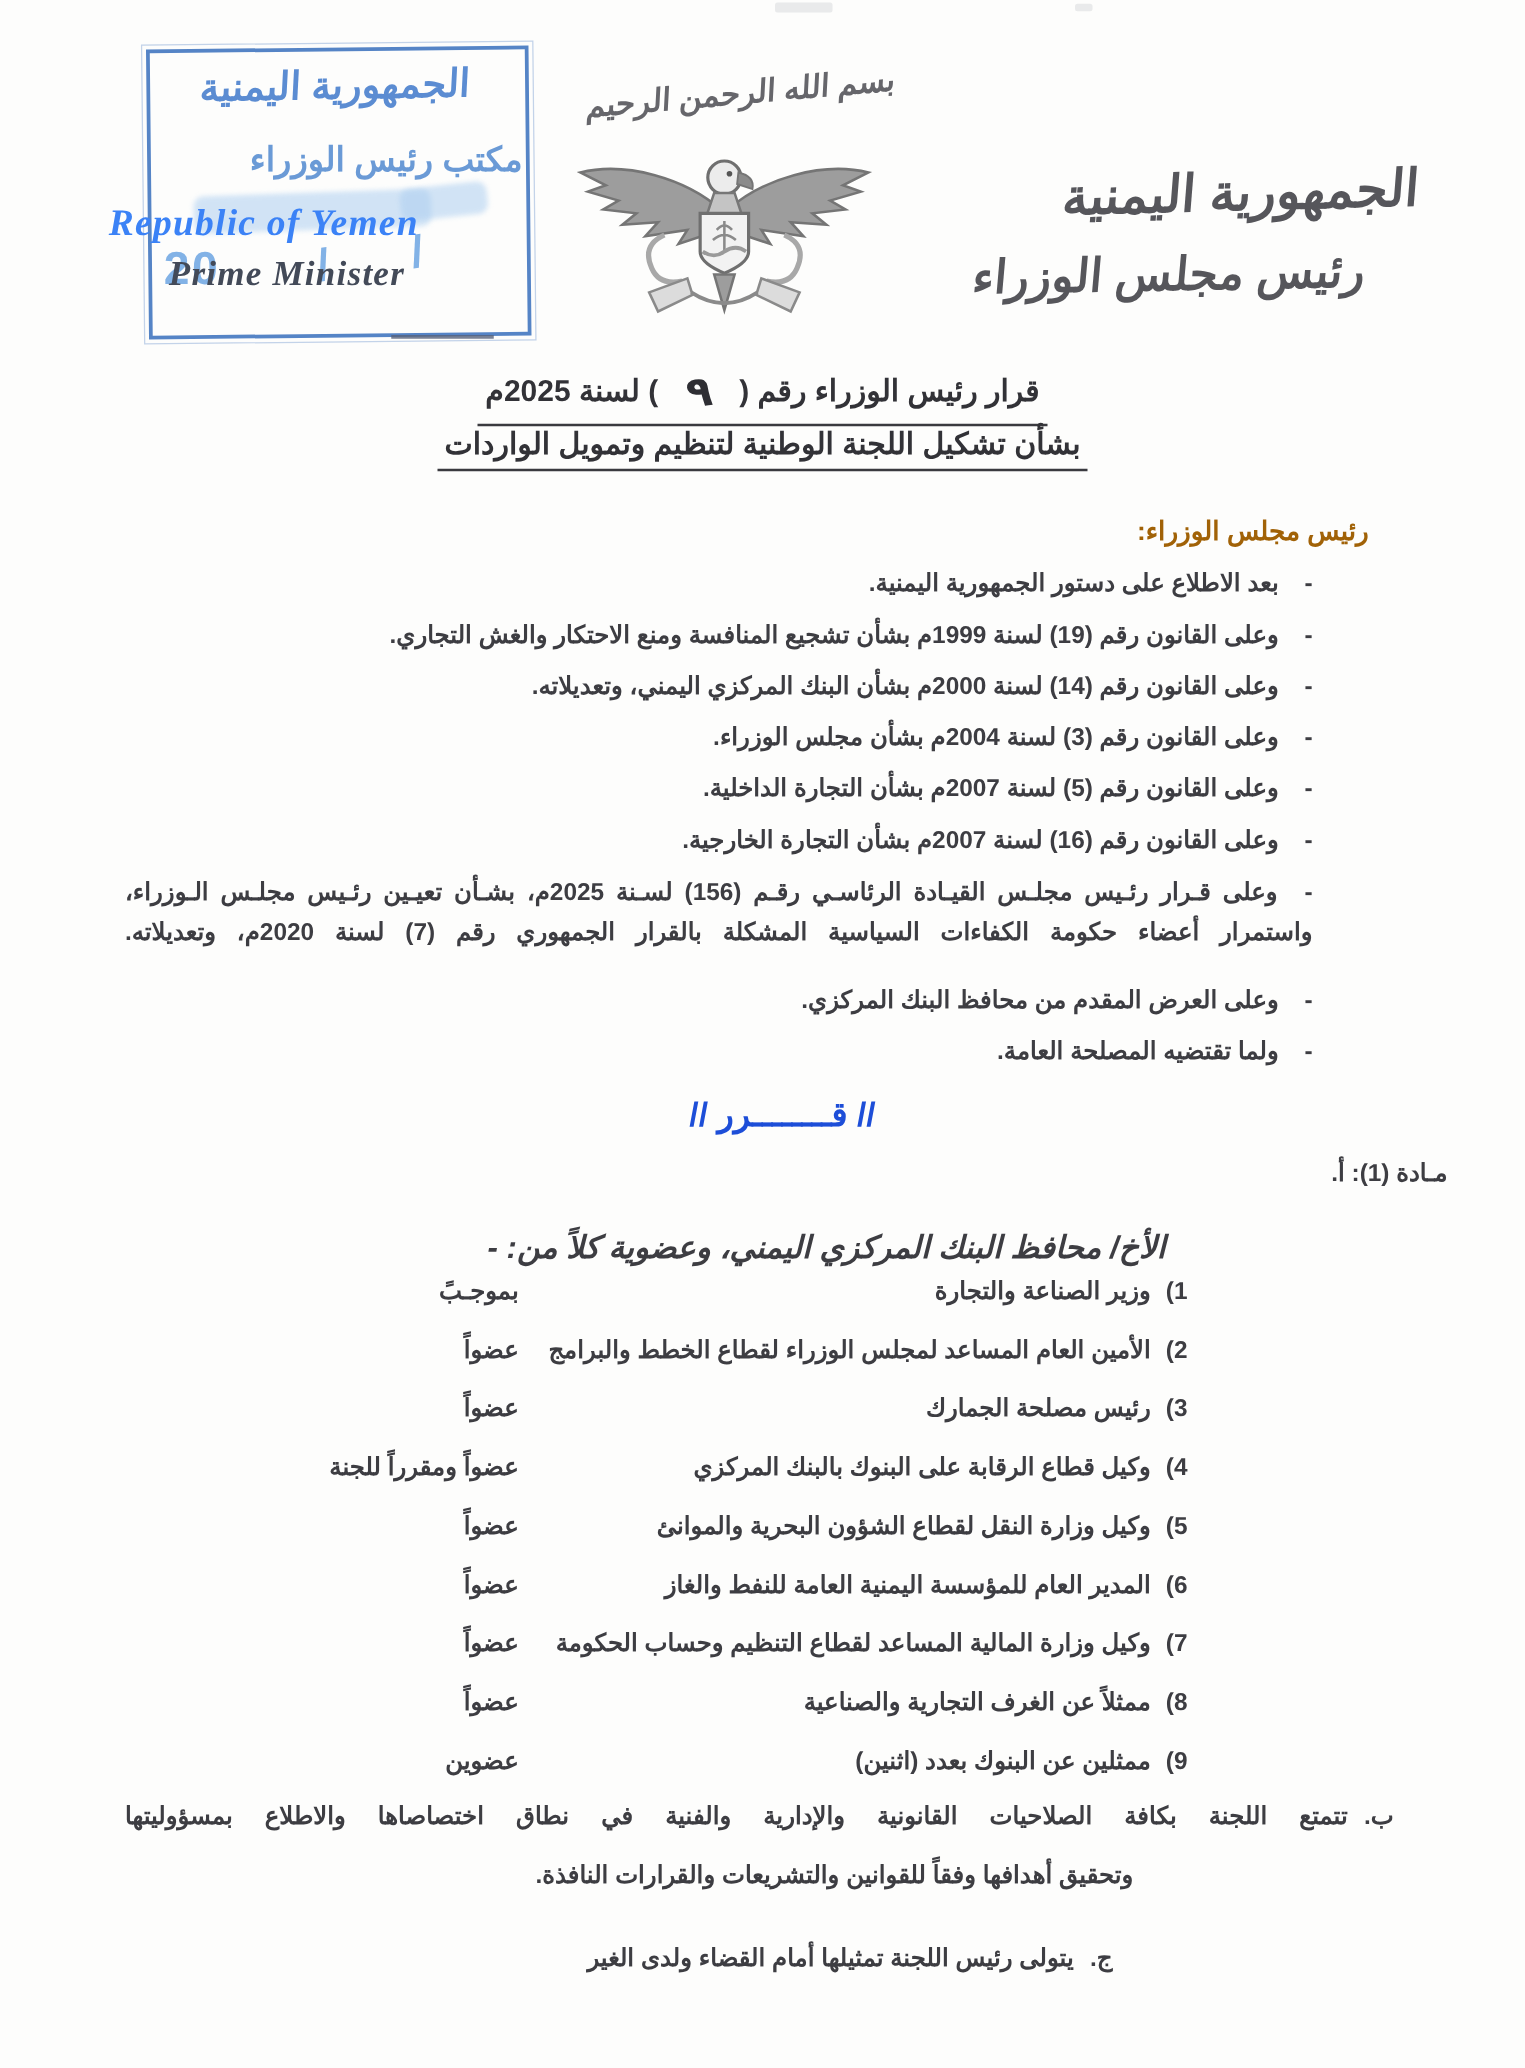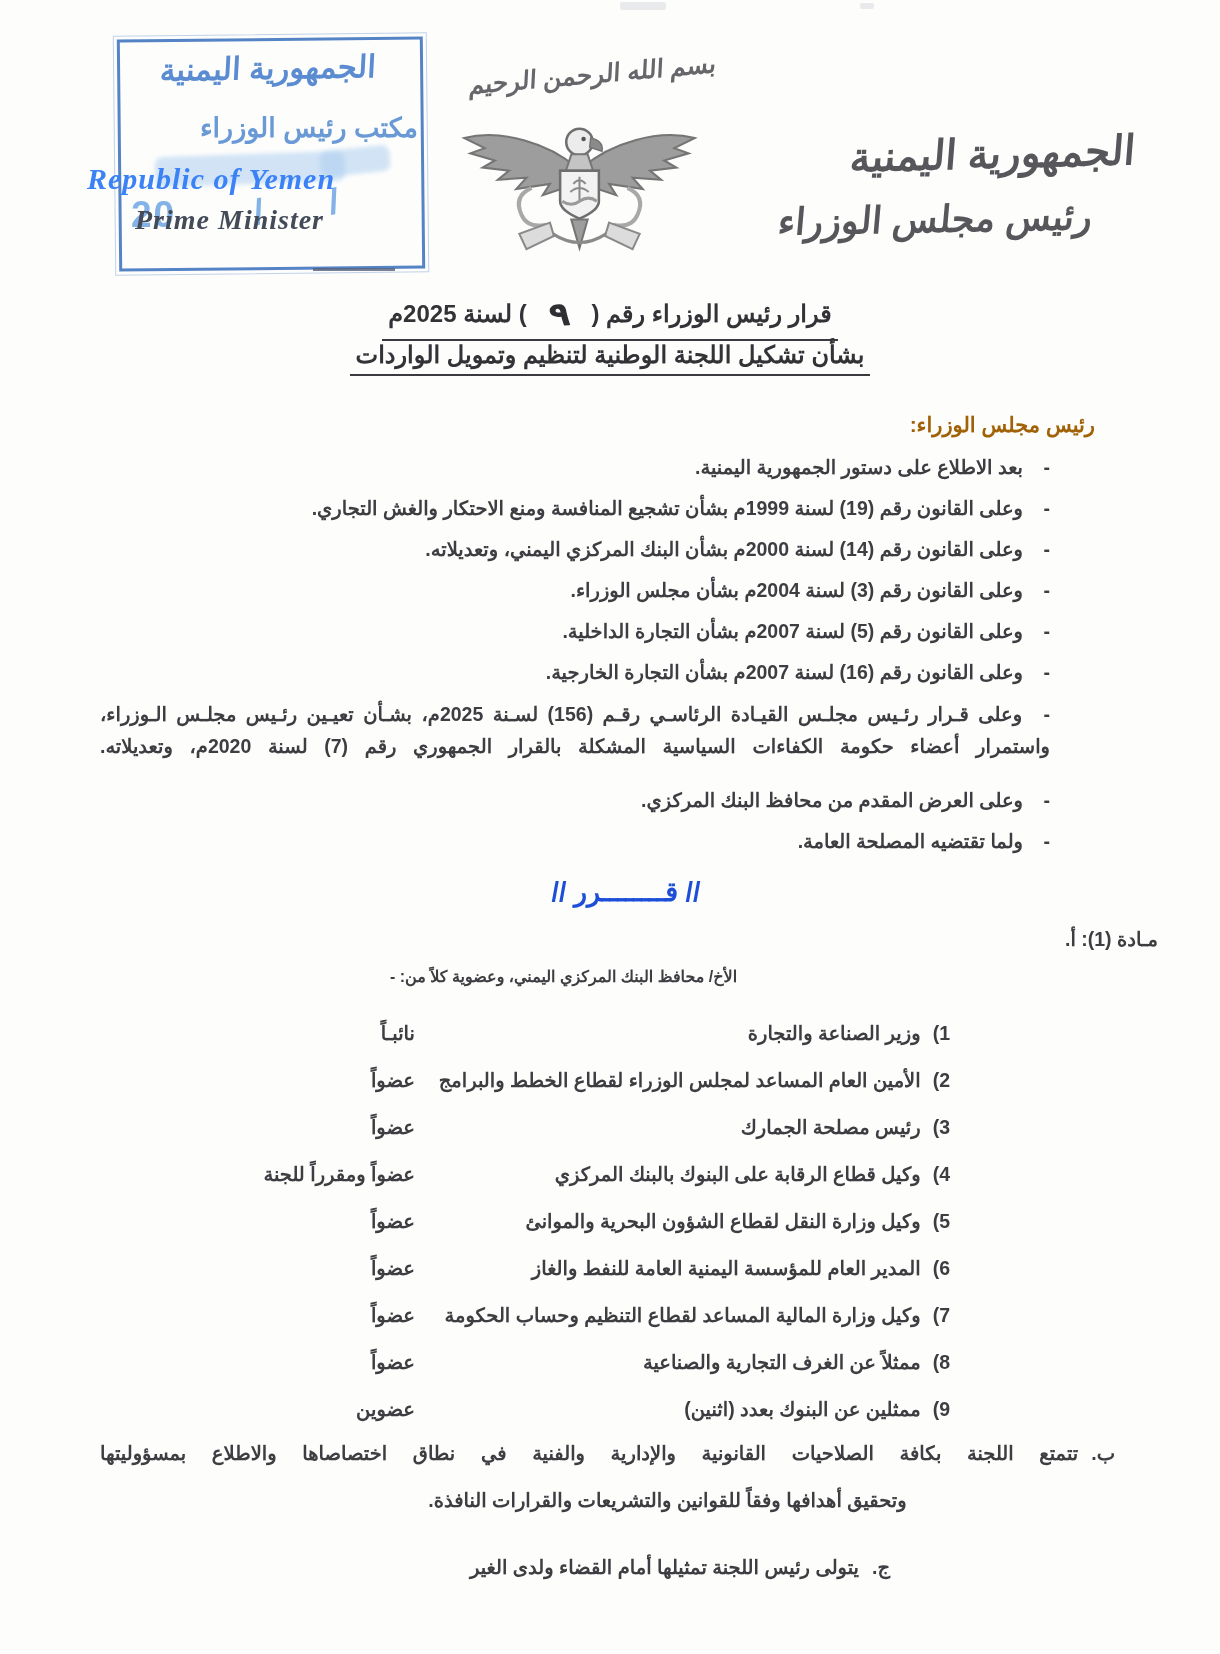--- a/index.html
+++ b/index.html
@@ -103,22 +103,22 @@
 
   .decided{
     position:absolute;top:876px;left:0;width:100%;text-align:center;direction:rtl;
     font-weight:700;font-size:27px;color:#1d4ed8;letter-spacing:1px;padding-left:16px;
   }
   .article{position:absolute;top:924px;right:62px;left:100px;direction:rtl;}
   .article-row{display:flex;gap:14px;font-weight:700;font-size:19.5px;line-height:31px;}
   .article-label{flex:0 0 auto;white-space:nowrap;}
   .article-text{flex:1 1 auto;text-align:justify;text-align-last:justify;}
   .article-line2{
-    margin-top:7px;padding-left:290px;text-align:left;direction:rtl;
-    font-weight:700;font-size:16px;line-height:30px;
+    margin-top:28px;padding-left:290px;text-align:left;direction:rtl;
+    font-weight:700;font-size:25px;line-height:30px;font-style:italic;
   }
 
   .members{position:absolute;top:1018px;right:270px;left:240px;direction:rtl;}
   .member-row{display:flex;justify-content:space-between;align-items:flex-start;
     margin-bottom:17px;line-height:30px;font-weight:700;font-size:19.5px;}
   .m-main{display:flex;gap:12px;}
   .m-role{flex:0 0 175px;text-align:right;direction:rtl;}
 
   .clause-b{position:absolute;top:1438px;right:105px;left:100px;direction:rtl;}
   .clause-row{display:flex;gap:13px;font-weight:700;font-size:19.5px;line-height:30px;}
@@ -239,21 +239,21 @@
     </div>
     <div class="article-line2">الأخ/ محافظ البنك المركزي اليمني، وعضوية كلاً من: -</div>
   </div>
 
   <div class="members">
     <div class="member-row">
       <span class="m-main">
           <span>1)</span>
           <span>وزير الصناعة والتجارة</span>
         </span>
-      <span class="m-role">نائبـاً</span>
+      <span class="m-role">بموجـبً</span>
     </div>
     <div class="member-row">
       <span class="m-main">
           <span>2)</span>
           <span>الأمين العام المساعد لمجلس الوزراء لقطاع الخطط والبرامج</span>
         </span>
       <span class="m-role">عضواً</span>
     </div>
     <div class="member-row">
       <span class="m-main">

